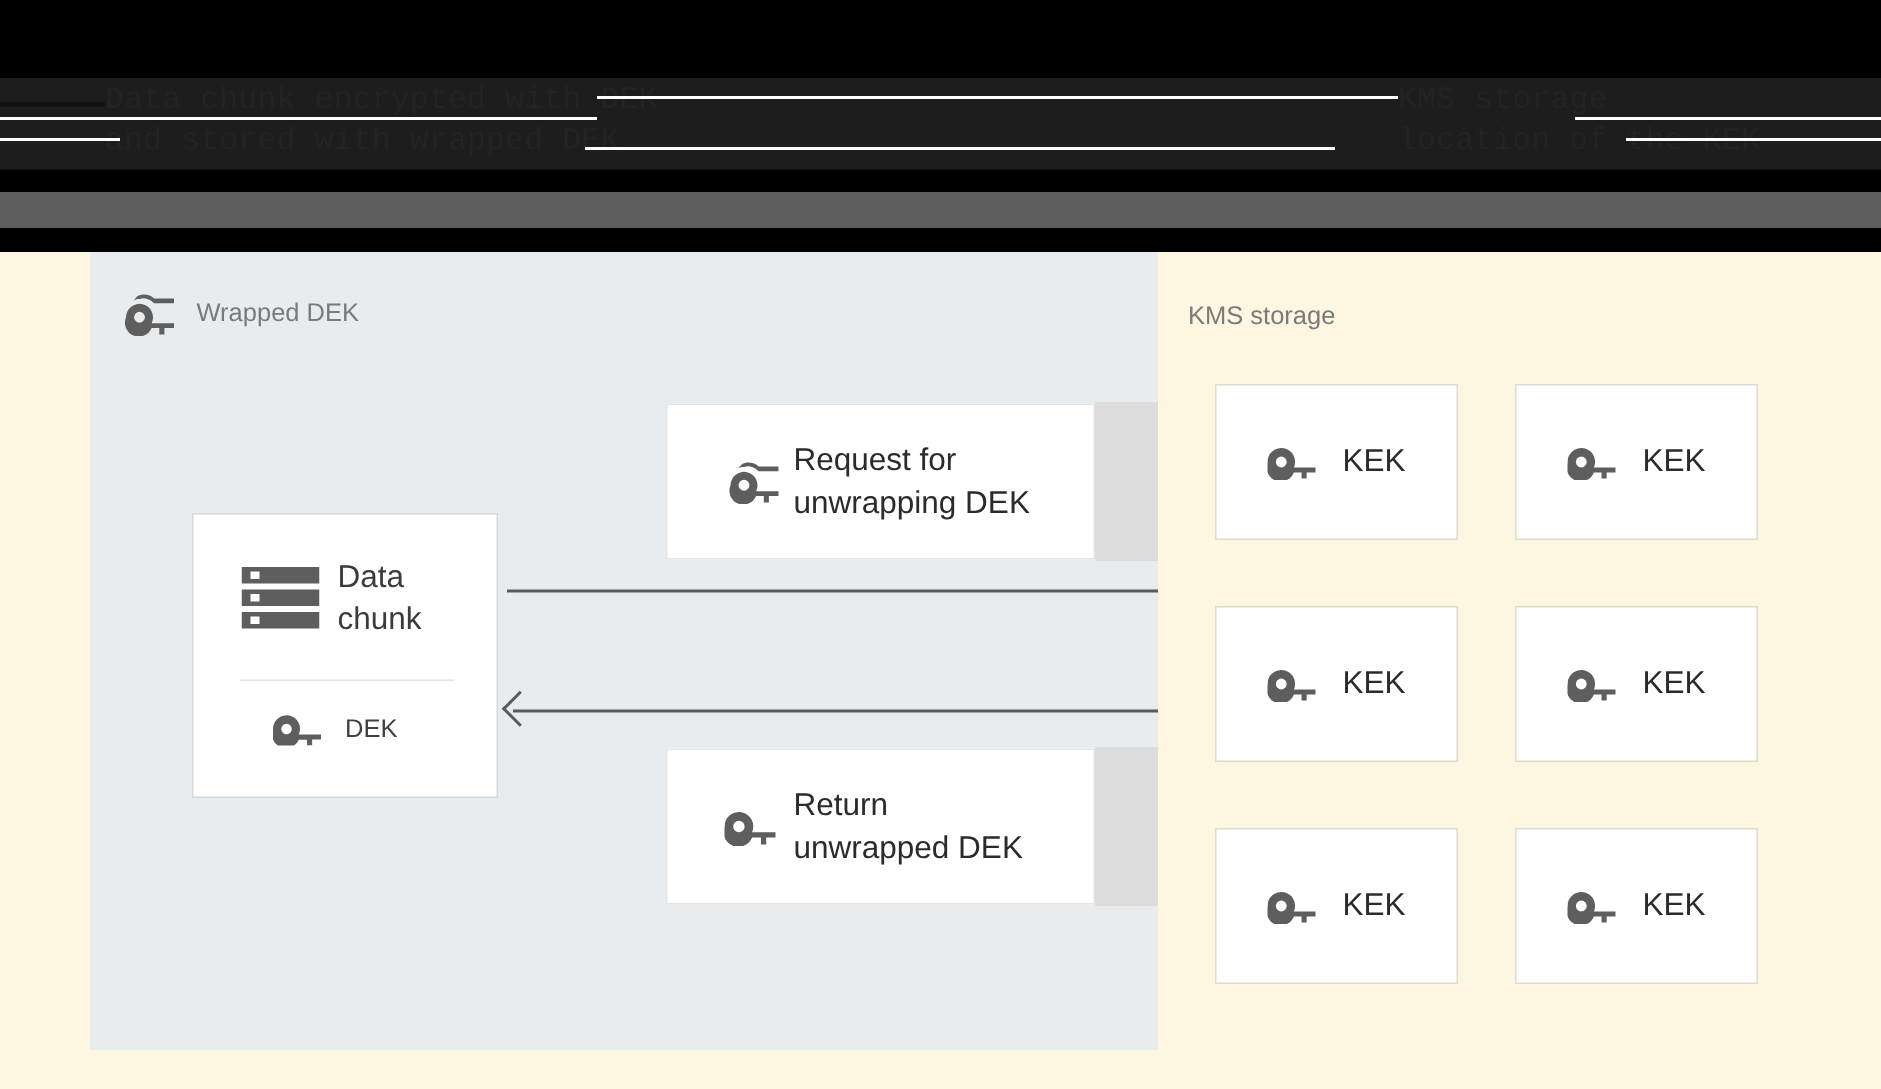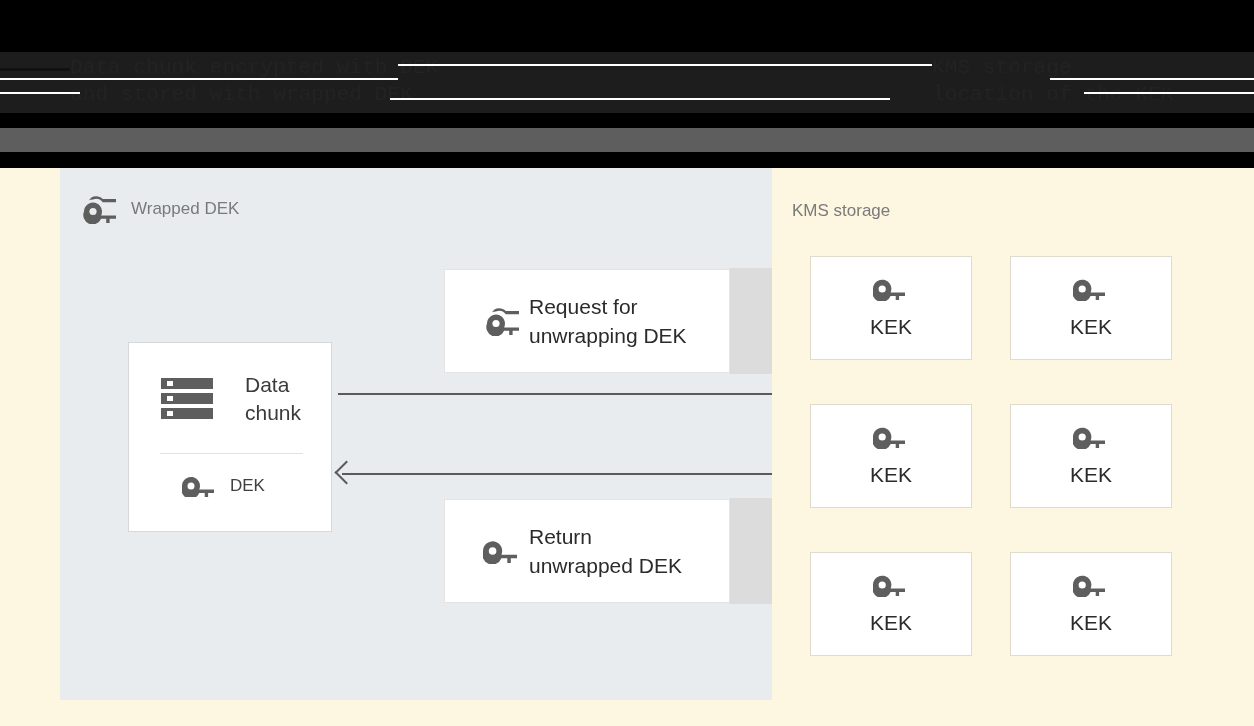--- a/index.html
+++ b/index.html
@@ -139,21 +139,21 @@
     height: 190px;
     background: #ffffff;
     border: 1px solid #d6d9db;
     box-sizing: border-box;
   }
   #data-chunk-row {
     position: absolute;
     left: 32px; top: 28px;
     display: flex;
     align-items: center;
-    gap: 32px;
+    gap: 12px;
   }
   #data-chunk-label {
     font-size: 21px;
     line-height: 28px;
     color: #3b3b3b;
     white-space: pre-line;
   }
   #data-chunk-divider {
     position: absolute;
     left: 31px; top: 110px;
@@ -233,21 +233,20 @@
     row-gap: 44px;
   }
   .kek-card {
     background: #ffffff;
     border: 1px solid #dfdbcd;
     box-sizing: border-box;
     display: flex;
     align-items: center;
     justify-content: center;
     gap: 14px;
-    flex-direction: column;
   }
   .kek-label {
     font-size: 21px;
     color: #2b2b2b;
   }
 
   
   .icon-svg { display: block; }
 </style>
 </head>

